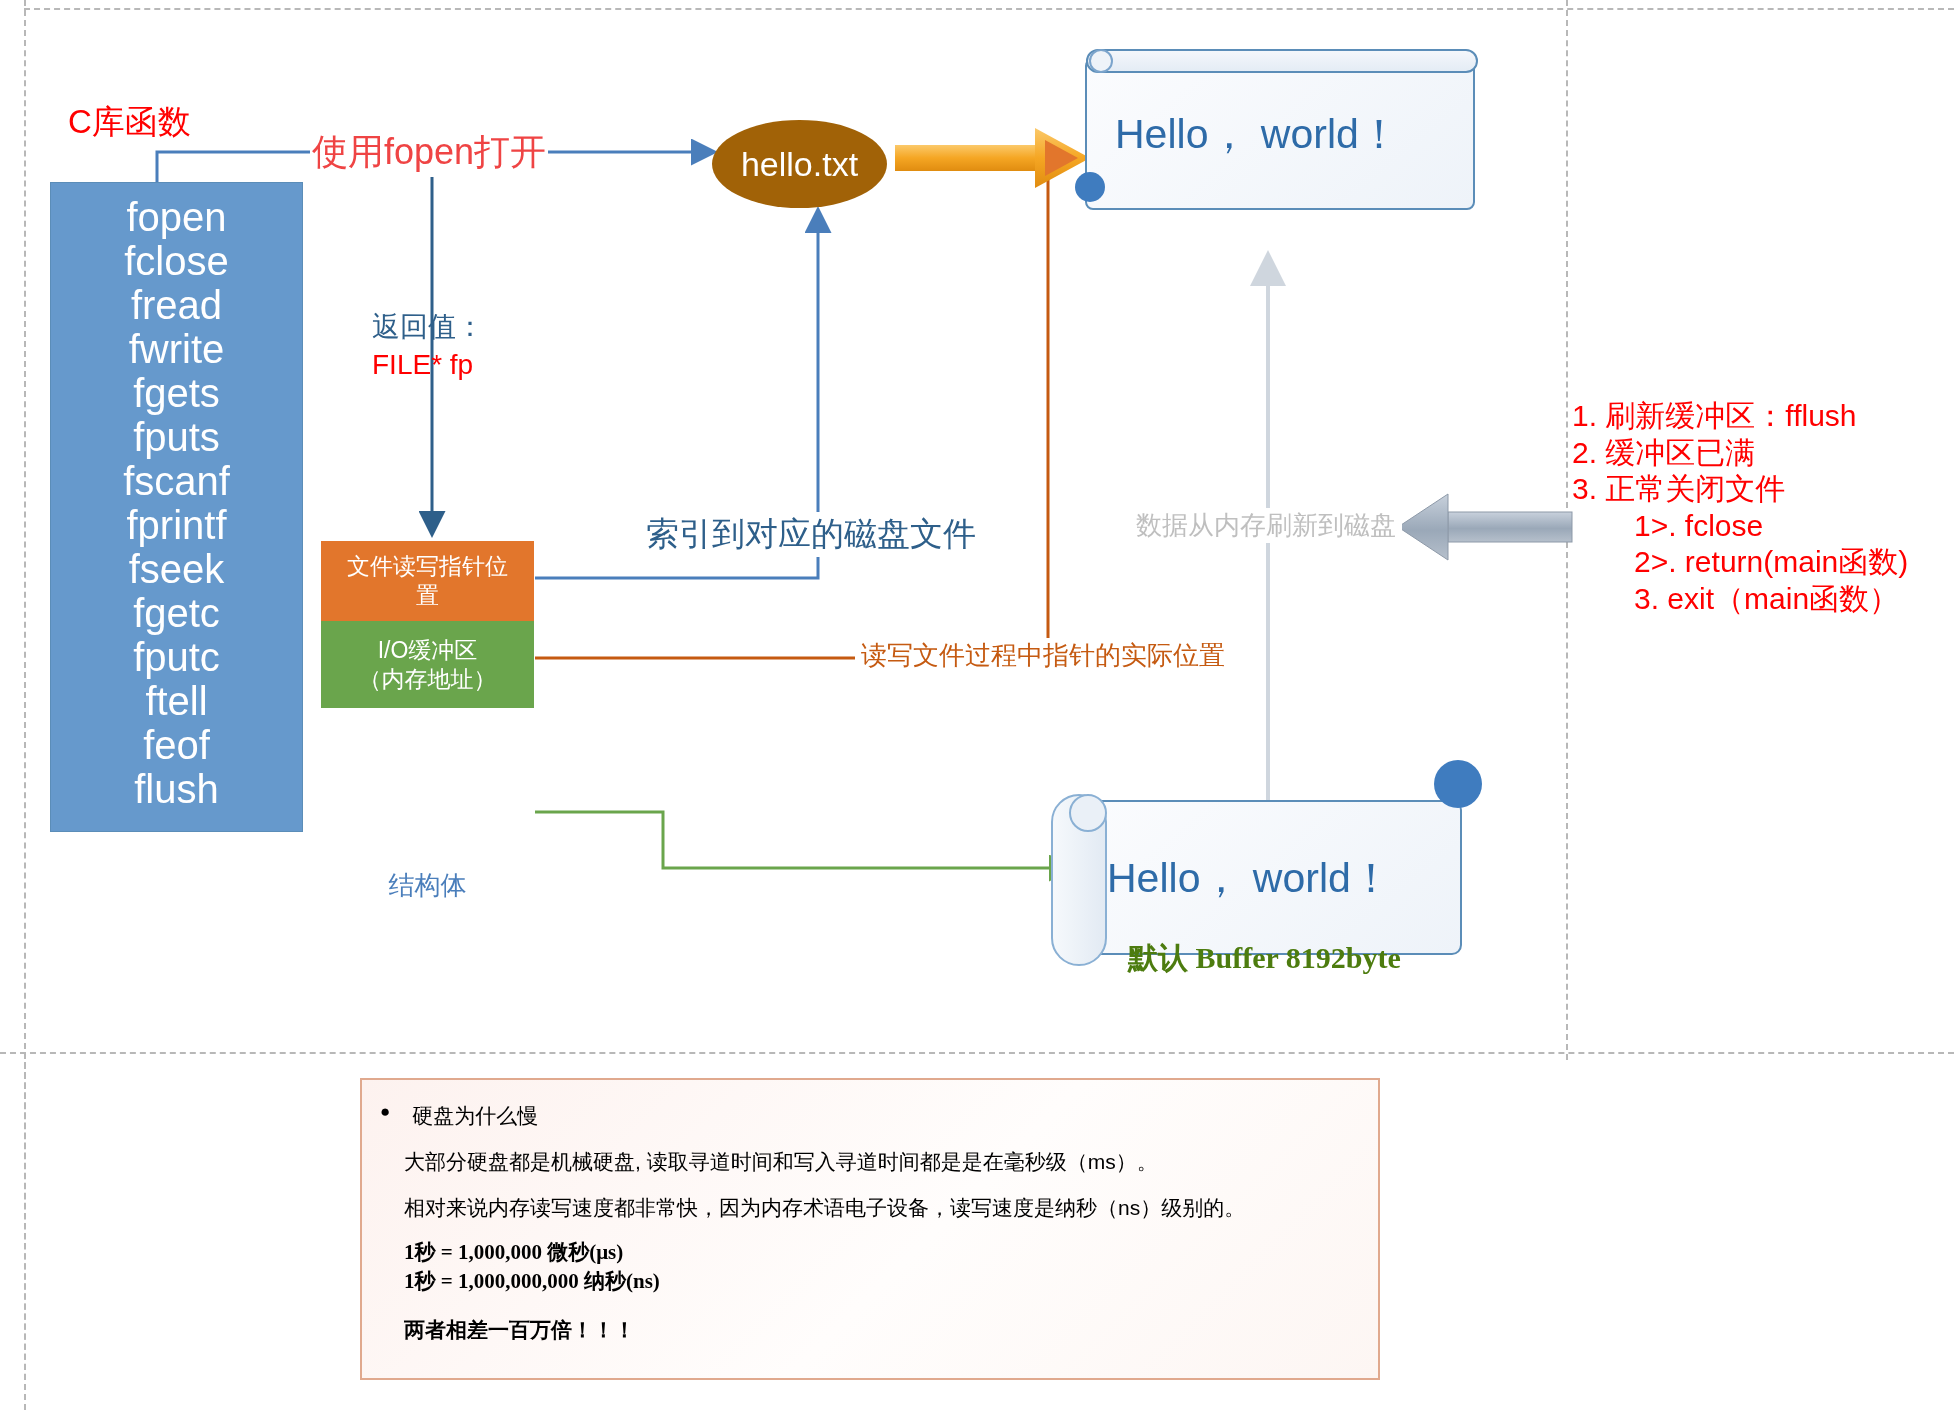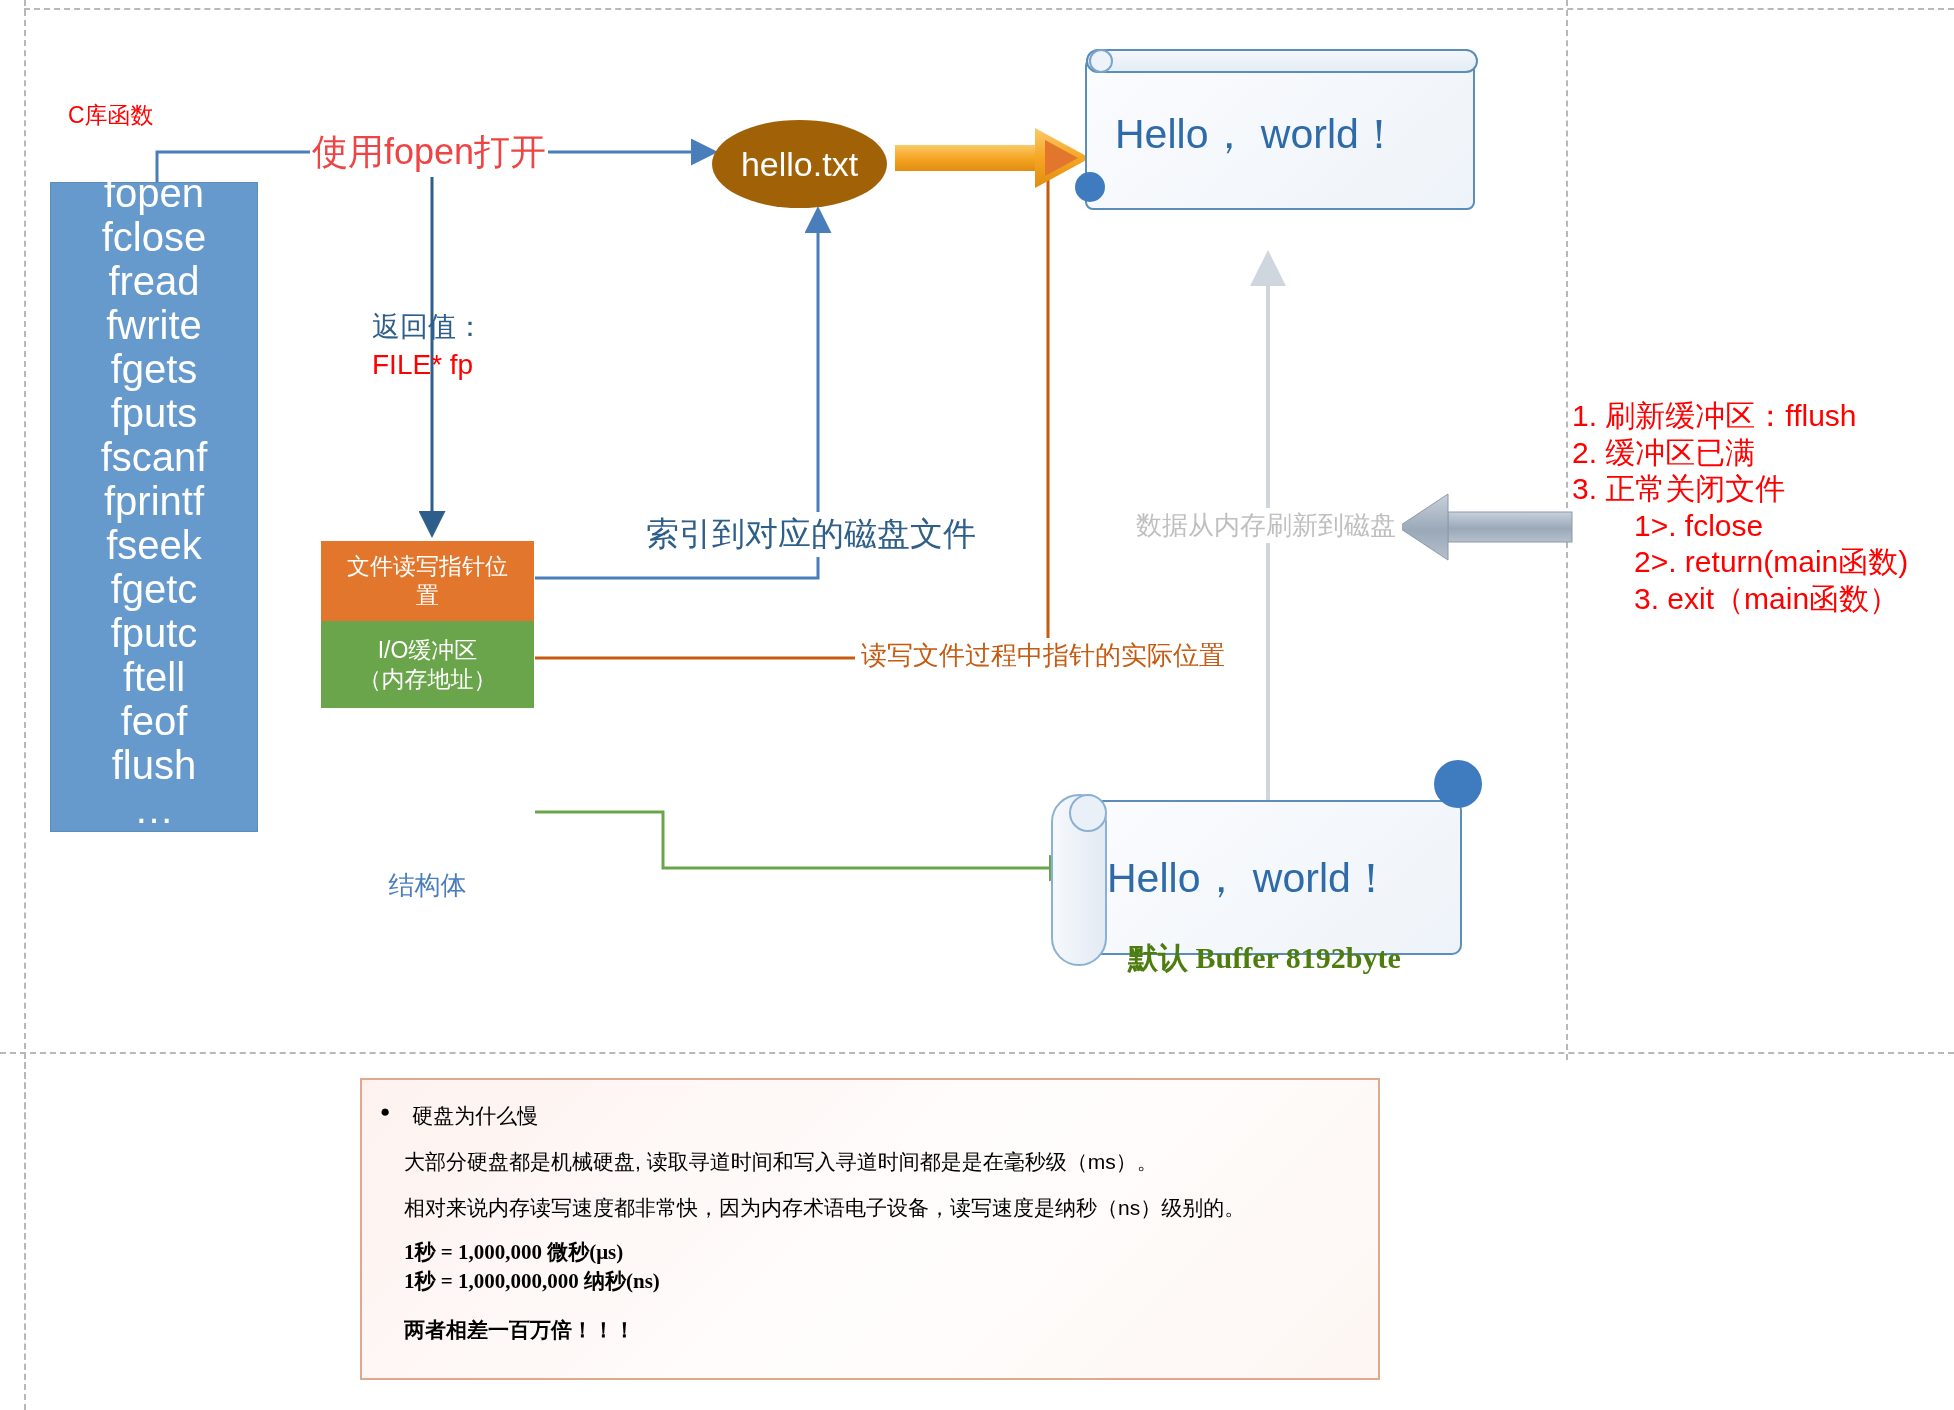--- a/index.html
+++ b/index.html
@@ -23,43 +23,43 @@
     border-color: #b8b8b8;
     border-style: dashed;
     border-width: 0;
   }
   .guide-v { border-left-width: 2px; }
   .guide-h { border-top-width: 2px; }
 
   
   #fn-box {
     left: 50px; top: 182px;
-    width: 208px; height: 650px;
+    width: 253px; height: 650px;
     background: #6699cc;
     border: 1px solid #5b8db8;
     color: #ffffff;
     display: flex;
     flex-direction: column;
     align-items: center;
-    justify-content: flex-end;
+    justify-content: flex-start;
     padding-top: 12px;
   }
   #fn-box .fn {
     font-size: 40px;
     line-height: 1.10;
     color: #ffffff;
     letter-spacing: 0px;
     text-align: center;
     font-weight: 400;
   }
 
   
   #c-lib-label {
     left: 68px; top: 100px;
-    font-size: 23px;
+    font-size: 33px;
     color: #ff0000;
     white-space: nowrap;
   }
 
   
   #fopen-label {
     left: 310px; top: 128px;
     font-size: 36px;
     color: #ef4444;
     white-space: nowrap;

